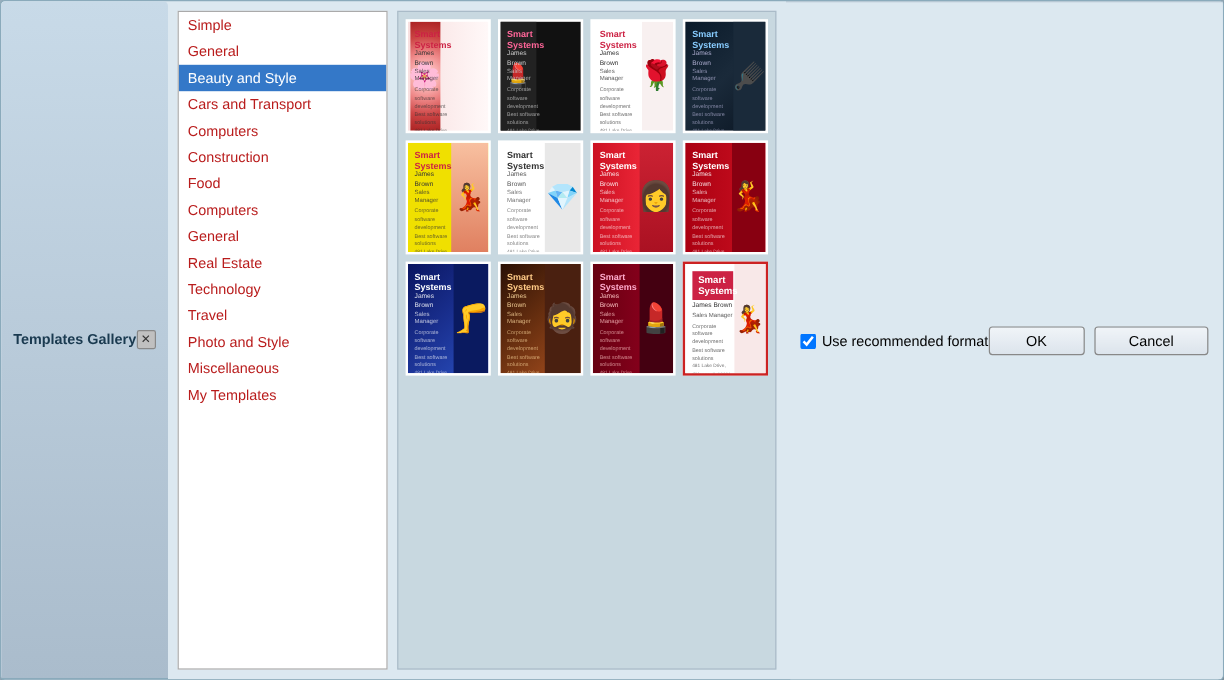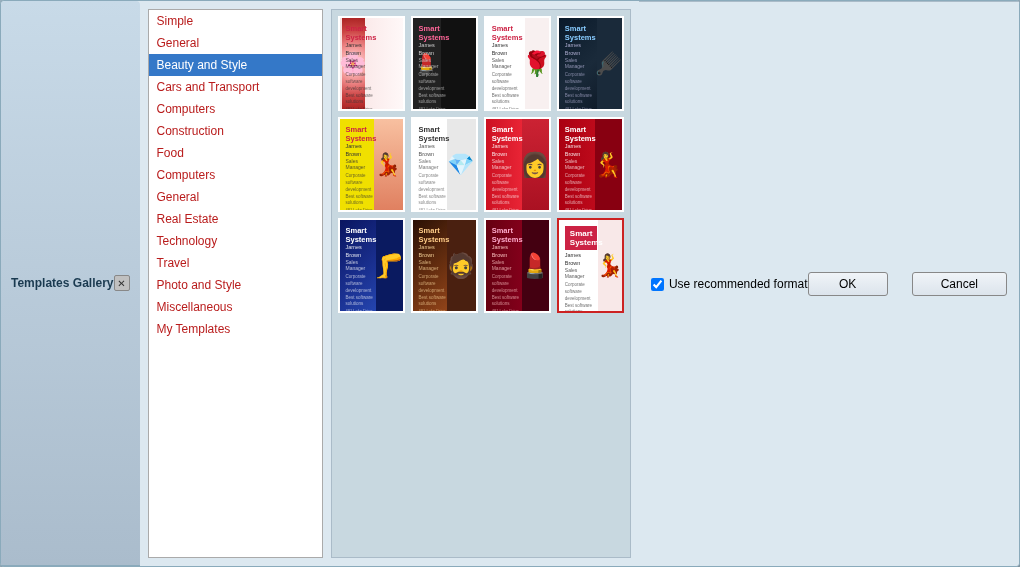--- a/index.html
+++ b/index.html
@@ -125,21 +125,21 @@
     .checkbox-label {
       display: flex;
       align-items: center;
       gap: 5px;
       font-size: 12px;
       color: #000;
     }
     .checkbox-label input { cursor: pointer; }
     .btn-group {
       display: flex;
-      gap: 24px;
+      gap: 8px;
     }
     .btn {
       padding: 4px 28px;
       border: 1px solid #888;
       background: linear-gradient(to bottom, #f0f4f8, #dce4ec);
       font-size: 12px;
       cursor: pointer;
       border-radius: 3px;
       min-width: 80px;
       text-align: center;

